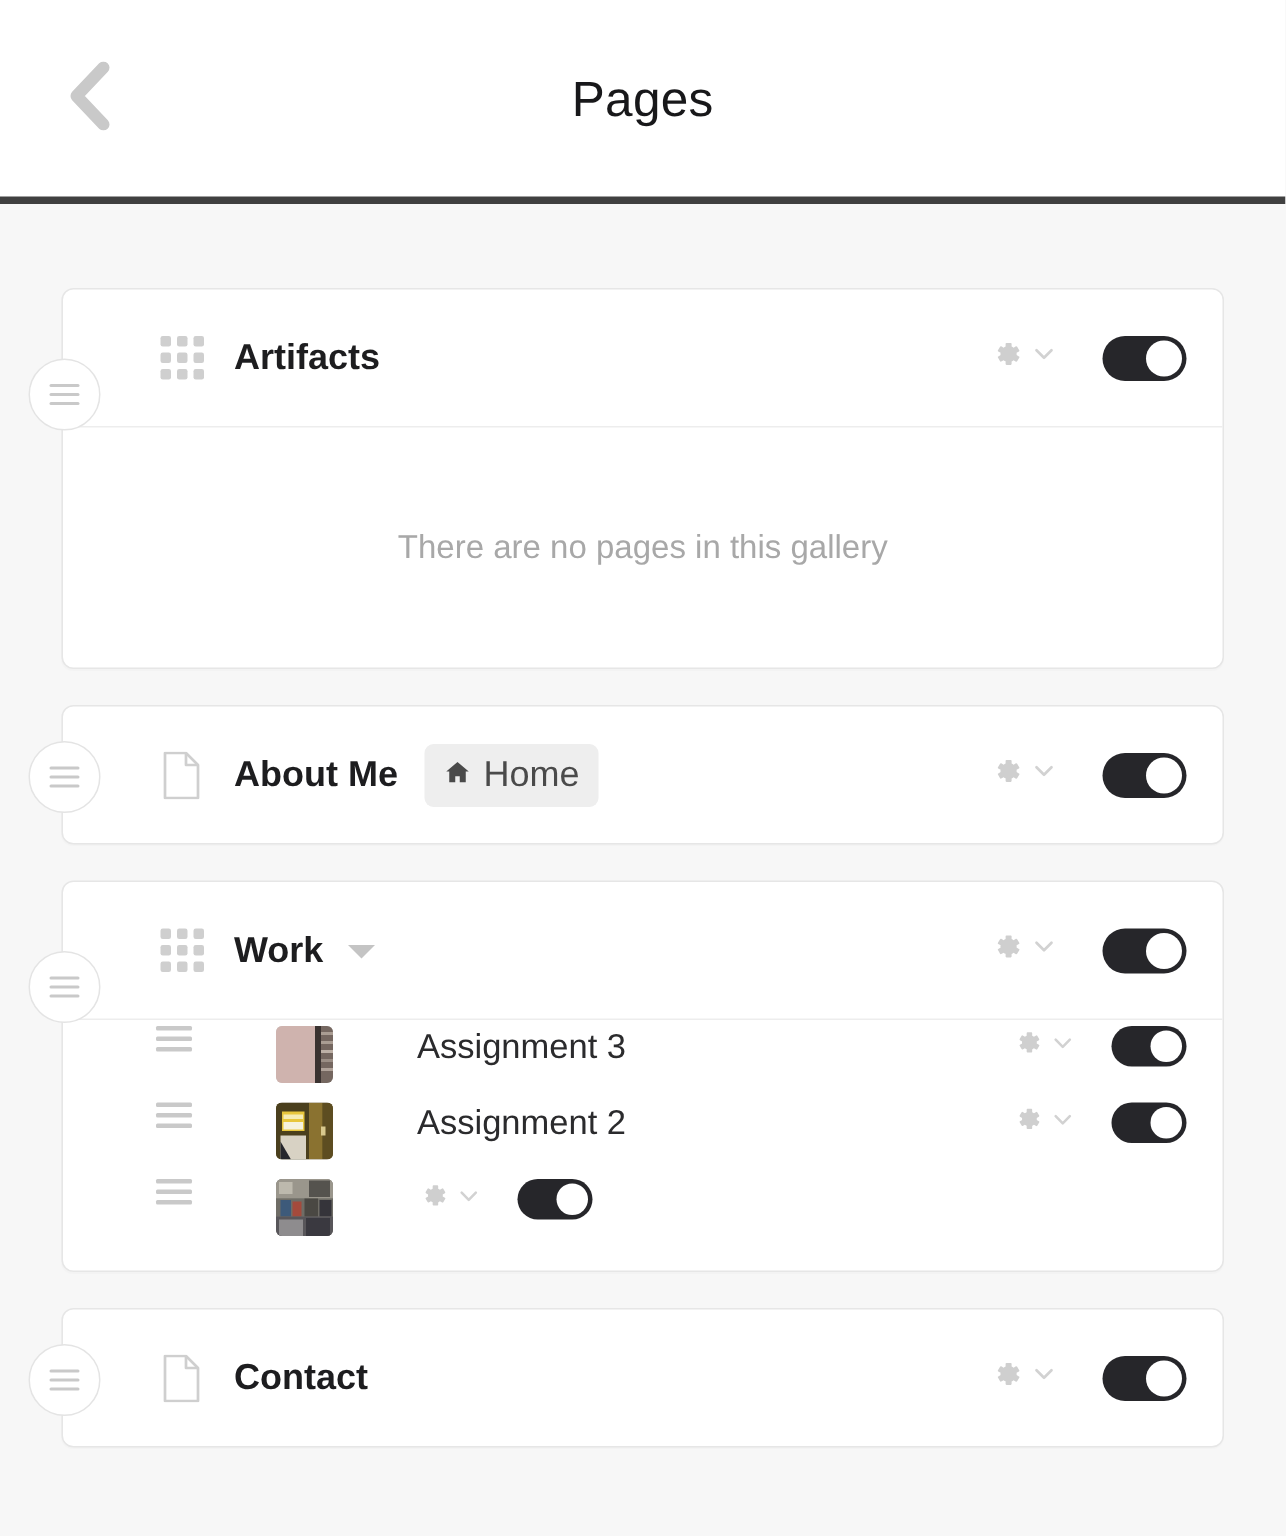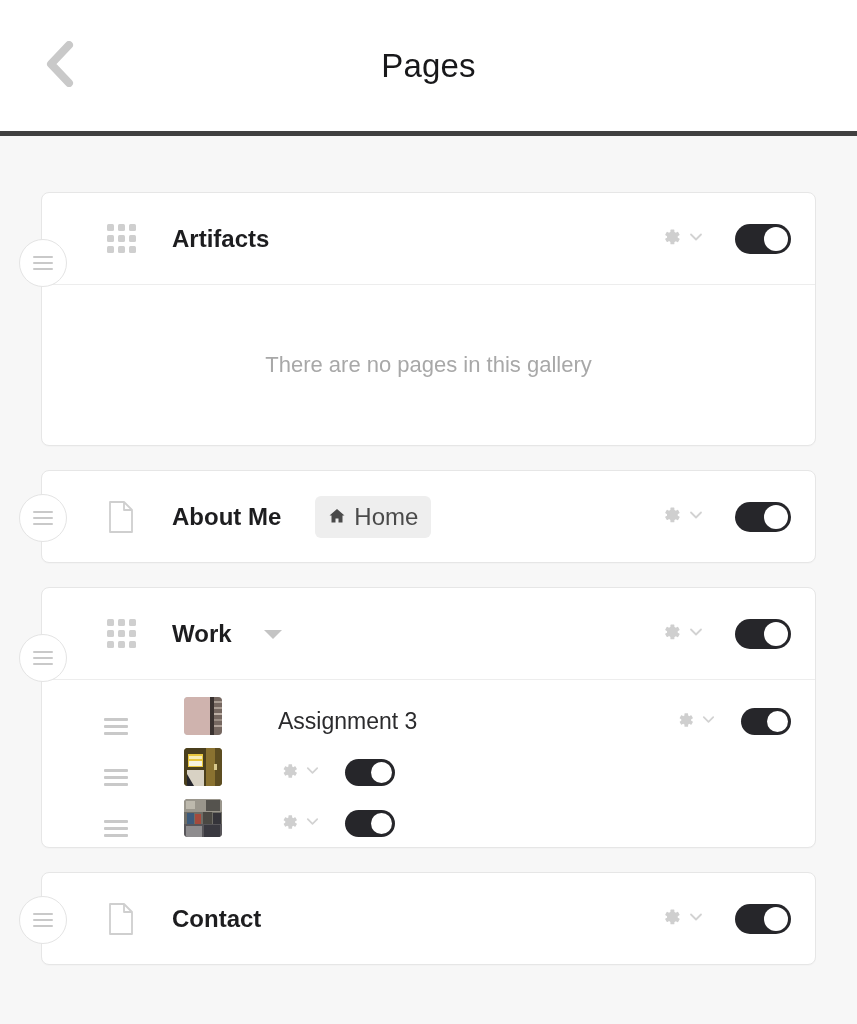--- a/index.html
+++ b/index.html
@@ -96,21 +96,21 @@
     height: 91px;
     padding: 0 24px 0 62px;
     box-sizing: border-box;
   }
 
   .row-main {
     display: flex;
     align-items: center;
     flex: 1;
     min-width: 0;
-    gap: 16px;
+    gap: 0;
   }
 
   
   .type-icon {
     width: 34px;
     height: 34px;
     display: flex;
     align-items: center;
     justify-content: center;
     flex: none;
@@ -205,21 +205,21 @@
     align-items: center;
     justify-content: center;
     font-size: 22px;
     color: #a8a8a8;
   }
 
   
   .children { padding: 4px 0 10px 0; }
   .child-row {
     display: flex;
-    align-items: flex-end;
+    align-items: flex-start;
     height: 51px;
     padding: 0 24px 0 62px;
     box-sizing: border-box;
     gap: 38px;
   }
   .child-handle {
     width: 26px;
     display: flex;
     flex-direction: column;
     gap: 4px;
@@ -466,20 +466,21 @@
             <rect x="4" y="6" width="15" height="13" fill="#e8c63d"></rect>
             <rect x="5" y="8" width="13" height="3" fill="#f6ecb6"></rect>
             <rect x="5" y="13" width="13" height="5" fill="#f6f2df"></rect>
             <rect x="3" y="22" width="17" height="16" fill="#d8d2c4"></rect>
             <path d="M3 26 L10 38 L3 38 Z" fill="#25262c"></path>
             <rect x="22" y="0" width="9" height="38" fill="#8a7230"></rect>
             <rect x="31" y="0" width="7" height="38" fill="#5d4d21"></rect>
             <rect x="30" y="16" width="3" height="6" fill="#d9c98d"></rect>
           </svg>
         </span>
+        <span class="child-title">Assignment 2</span>
         <span class="child-actions">
           <span class="gear-group">
             <span>
               <svg width="22" height="22" viewBox="0 0 24 24">
                 <path fill="#cfcfcf" d="M12 8.2a3.8 3.8 0 1 0 0 7.6 3.8 3.8 0 0 0 0-7.6zm0 5.6a1.8 1.8 0 1 1 0-3.6 1.8 1.8 0 0 1 0 3.6z"></path>
                 <path fill="#cfcfcf" d="M20.3 13.6l-1.6-.9c.1-.5.1-1 0-1.5l1.6-.9a.6.6 0 0 0 .2-.8l-1.4-2.4a.6.6 0 0 0-.8-.2l-1.6.9a6.6 6.6 0 0 0-1.3-.8V5.2a.6.6 0 0 0-.6-.6h-2.8a.6.6 0 0 0-.6.6V7a6.6 6.6 0 0 0-1.3.8l-1.6-.9a.6.6 0 0 0-.8.2L6.3 9.5a.6.6 0 0 0 .2.8l1.6.9c-.1.5-.1 1 0 1.5l-1.6.9a.6.6 0 0 0-.2.8l1.4 2.4a.6.6 0 0 0 .8.2l1.6-.9c.4.3.8.6 1.3.8v1.8c0 .3.3.6.6.6h2.8c.3 0 .6-.3.6-.6V17c.5-.2.9-.5 1.3-.8l1.6.9c.3.2.6.1.8-.2l1.4-2.4a.6.6 0 0 0-.2-.9z"></path>
               </svg>
             </span>
             <span>
               <svg width="17" height="17" viewBox="0 0 18 18">

